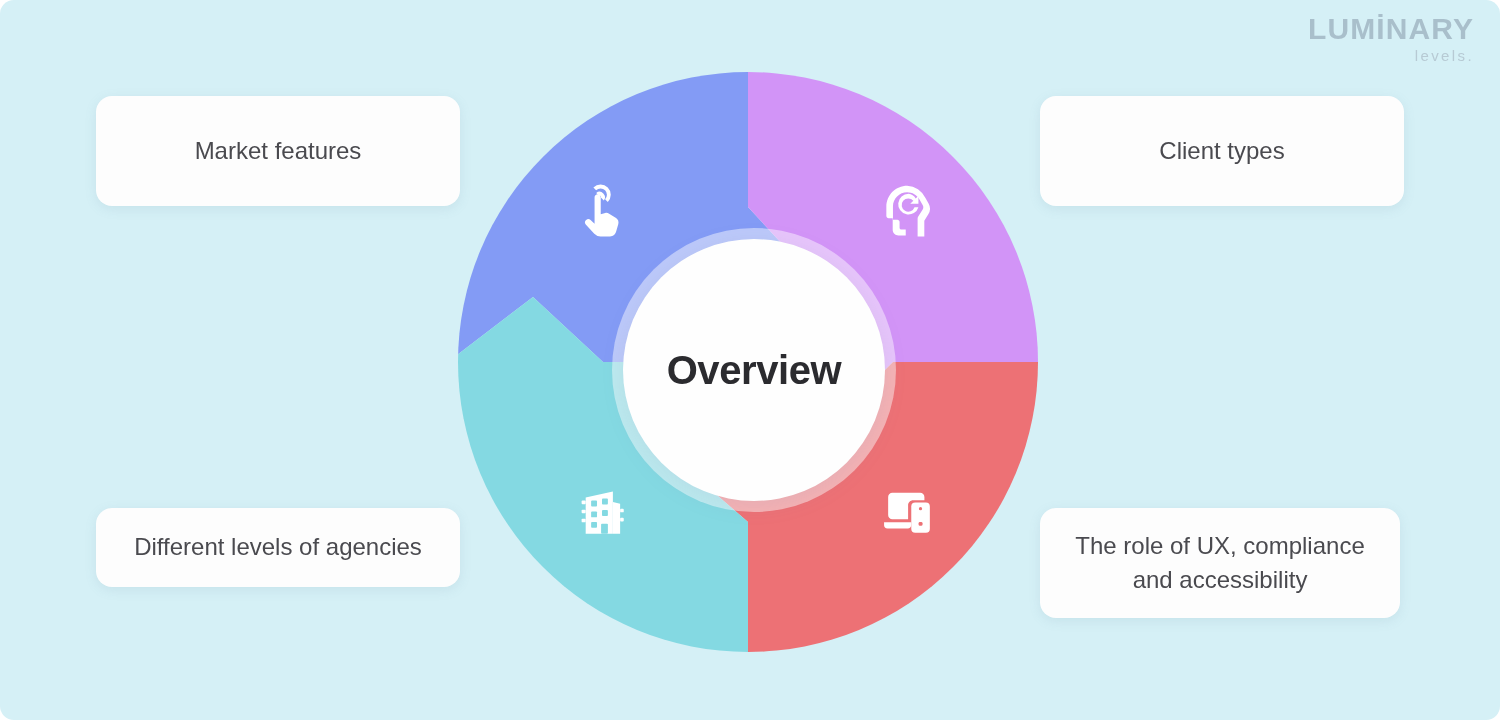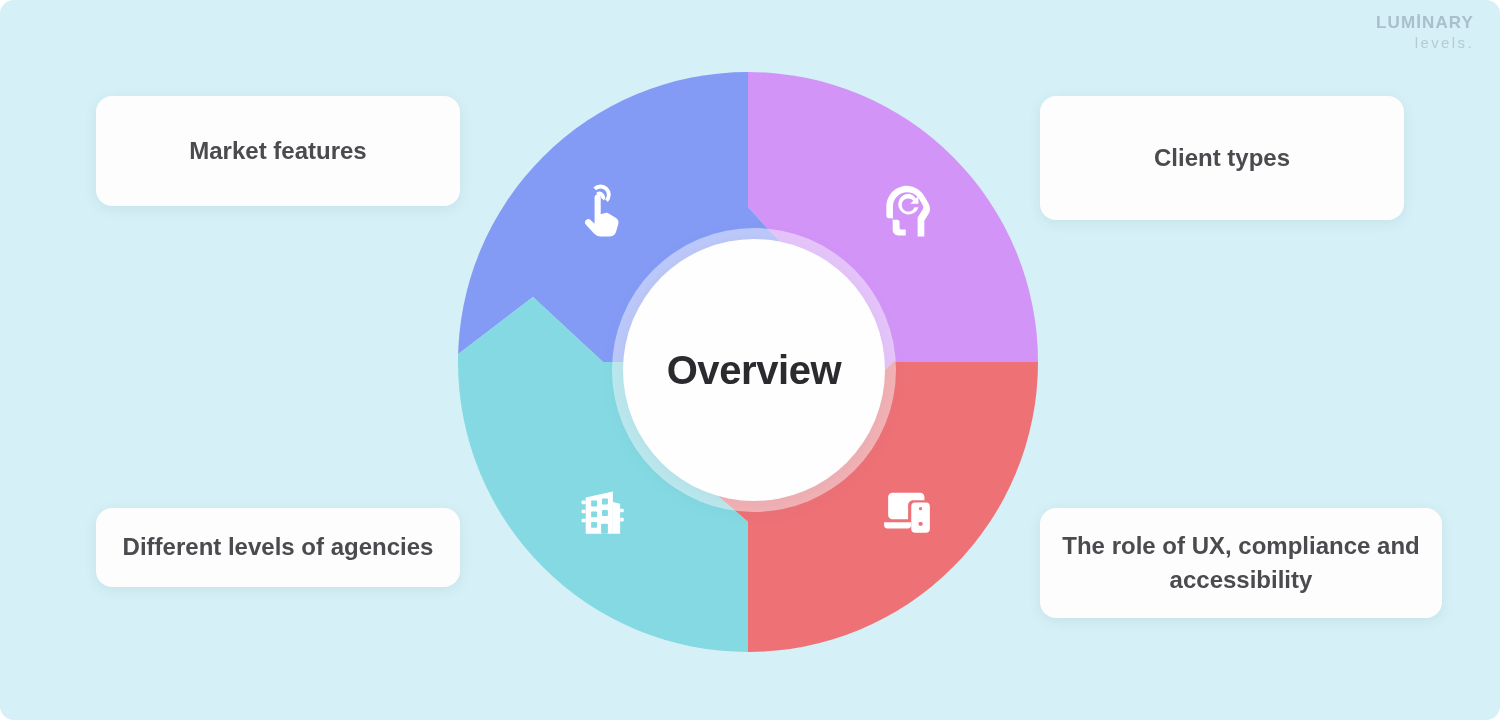--- a/index.html
+++ b/index.html
@@ -27,21 +27,21 @@
   #logo {
     position: absolute;
     top: 14px;
     right: 26px;
     text-align: right;
     line-height: 1;
     user-select: none;
   }
   #logo .logo-main {
     display: block;
-    font-size: 17px;
+    font-size: 30px;
     font-weight: 700;
     letter-spacing: 1.1px;
     color: #A9BFCB;
   }
   #logo .logo-sub {
     display: block;
     margin-top: 4px;
     font-size: 15px;
     font-weight: 400;
     letter-spacing: 2.4px;
@@ -102,28 +102,28 @@
     box-shadow: 0 3px 12px rgba(100,140,160,0.13);
     display: flex;
     align-items: center;
     justify-content: center;
     text-align: center;
     padding: 0 22px;
     box-sizing: border-box;
   }
   .card-label {
     font-size: 24px;
-    font-weight: 700;
+    font-weight: 400;
     color: #4A4A4F;
     line-height: 1.42;
   }
   #card-tl { left: 96px;   top: 96px;  width: 364px; height: 110px; }
-  #card-tr { left: 1040px; top: 96px;  width: 364px; height: 124px; }
+  #card-tr { left: 1040px; top: 96px;  width: 364px; height: 110px; }
   #card-bl { left: 96px;   top: 508px; width: 364px; height: 79px; }
-  #card-br { left: 1040px; top: 508px; width: 402px; height: 110px; }
+  #card-br { left: 1040px; top: 508px; width: 360px; height: 110px; }
 
   
   .q-icon {
     position: absolute;
     width: 58px;
     height: 58px;
   }
   .q-icon svg { display: block; width: 58px; height: 58px; }
   #icon-tl { left: 573px; top: 182px; }
   #icon-tr { left: 880px; top: 182px; }

